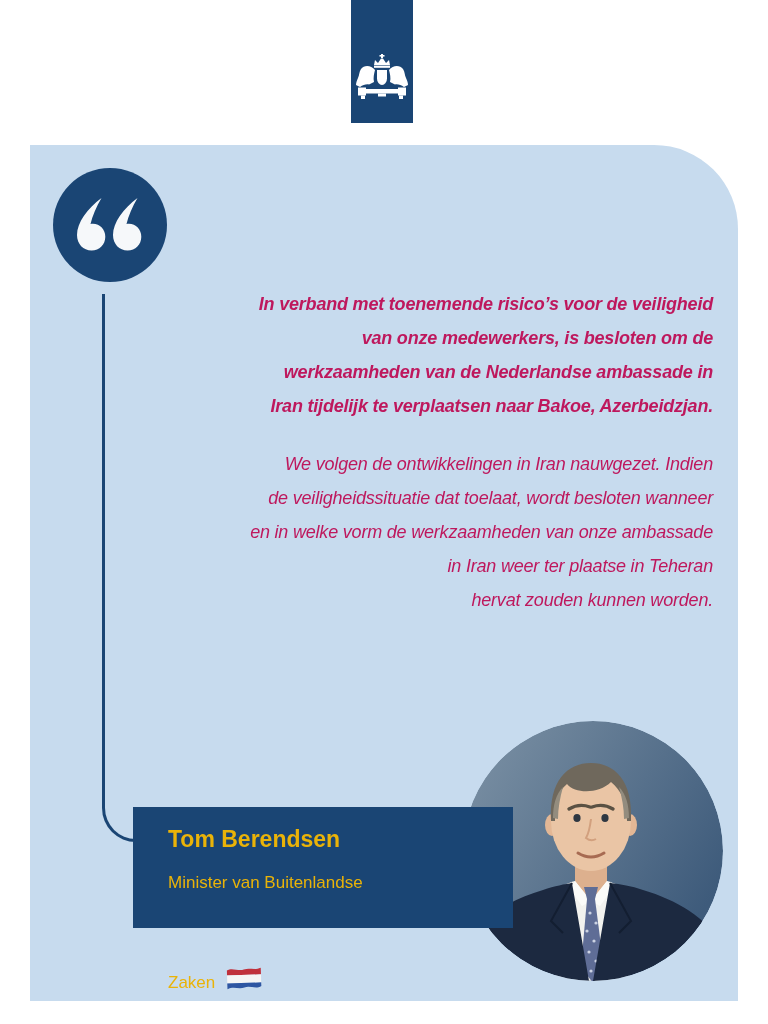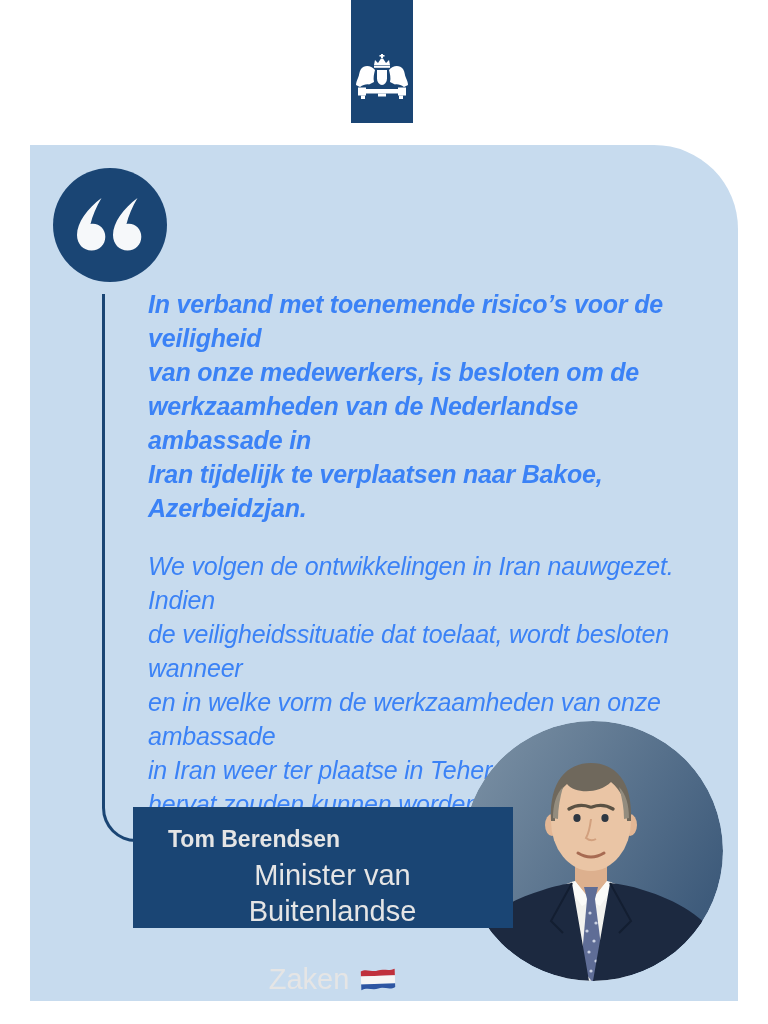--- a/index.html
+++ b/index.html
@@ -18,32 +18,32 @@
   .quote-circle{position:absolute;left:53px;top:168px;width:114px;height:114px;
                 border-radius:50%;background:#1a4574;display:flex;align-items:center;justify-content:center;}
 
   
   .connector{position:absolute;left:102px;top:294px;width:31px;height:545px;
              border-left:3px solid #1a4574;border-bottom:3px solid #1a4574;
              border-bottom-left-radius:34px;}
 
   
   .quote-text{position:absolute;left:148px;top:287px;width:565px;}
-  .quote-text p{margin:0 0 24px 0;font-style:italic;font-size:25px;line-height:34px;
-                letter-spacing:-0.2px;color:#3b82f6;white-space:pre-line;}
+  .quote-text p{margin:0 0 24px 0;font-style:italic;font-size:18px;line-height:34px;
+                letter-spacing:-0.2px;color:#be185d;white-space:pre-line;text-align:right;}
   .quote-text p.lead{font-weight:700;}
 
   
   .photo{position:absolute;left:463px;top:721px;width:260px;height:260px;border-radius:50%;overflow:hidden;}
 
   
   .attr-box{position:absolute;left:133px;top:807px;width:380px;height:121px;
-            background:#1a4574;box-sizing:border-box;padding:14px 16px 0 35px;color:#e5e5e5;}
+            background:#1a4574;box-sizing:border-box;padding:14px 16px 0 35px;color:#eab308;}
   .attr-name{font-size:23px;font-weight:700;line-height:36px;}
-  .attr-role{font-size:29px;line-height:36px;white-space:pre-line;text-align:center;}
+  .attr-role{font-size:17px;line-height:52px;white-space:pre-line;}
   .flag{display:inline-block;margin-left:10px;vertical-align:-4px;transform:rotate(-2deg);}
 </style>
 </head>
 <body>
 
 <div class="canvas">
 
   <div class="ribbon">
     <span class="crest">
       <svg width="56" height="54" viewBox="0 0 56 54" fill="#ffffff" xmlns="http://www.w3.org/2000/svg">

